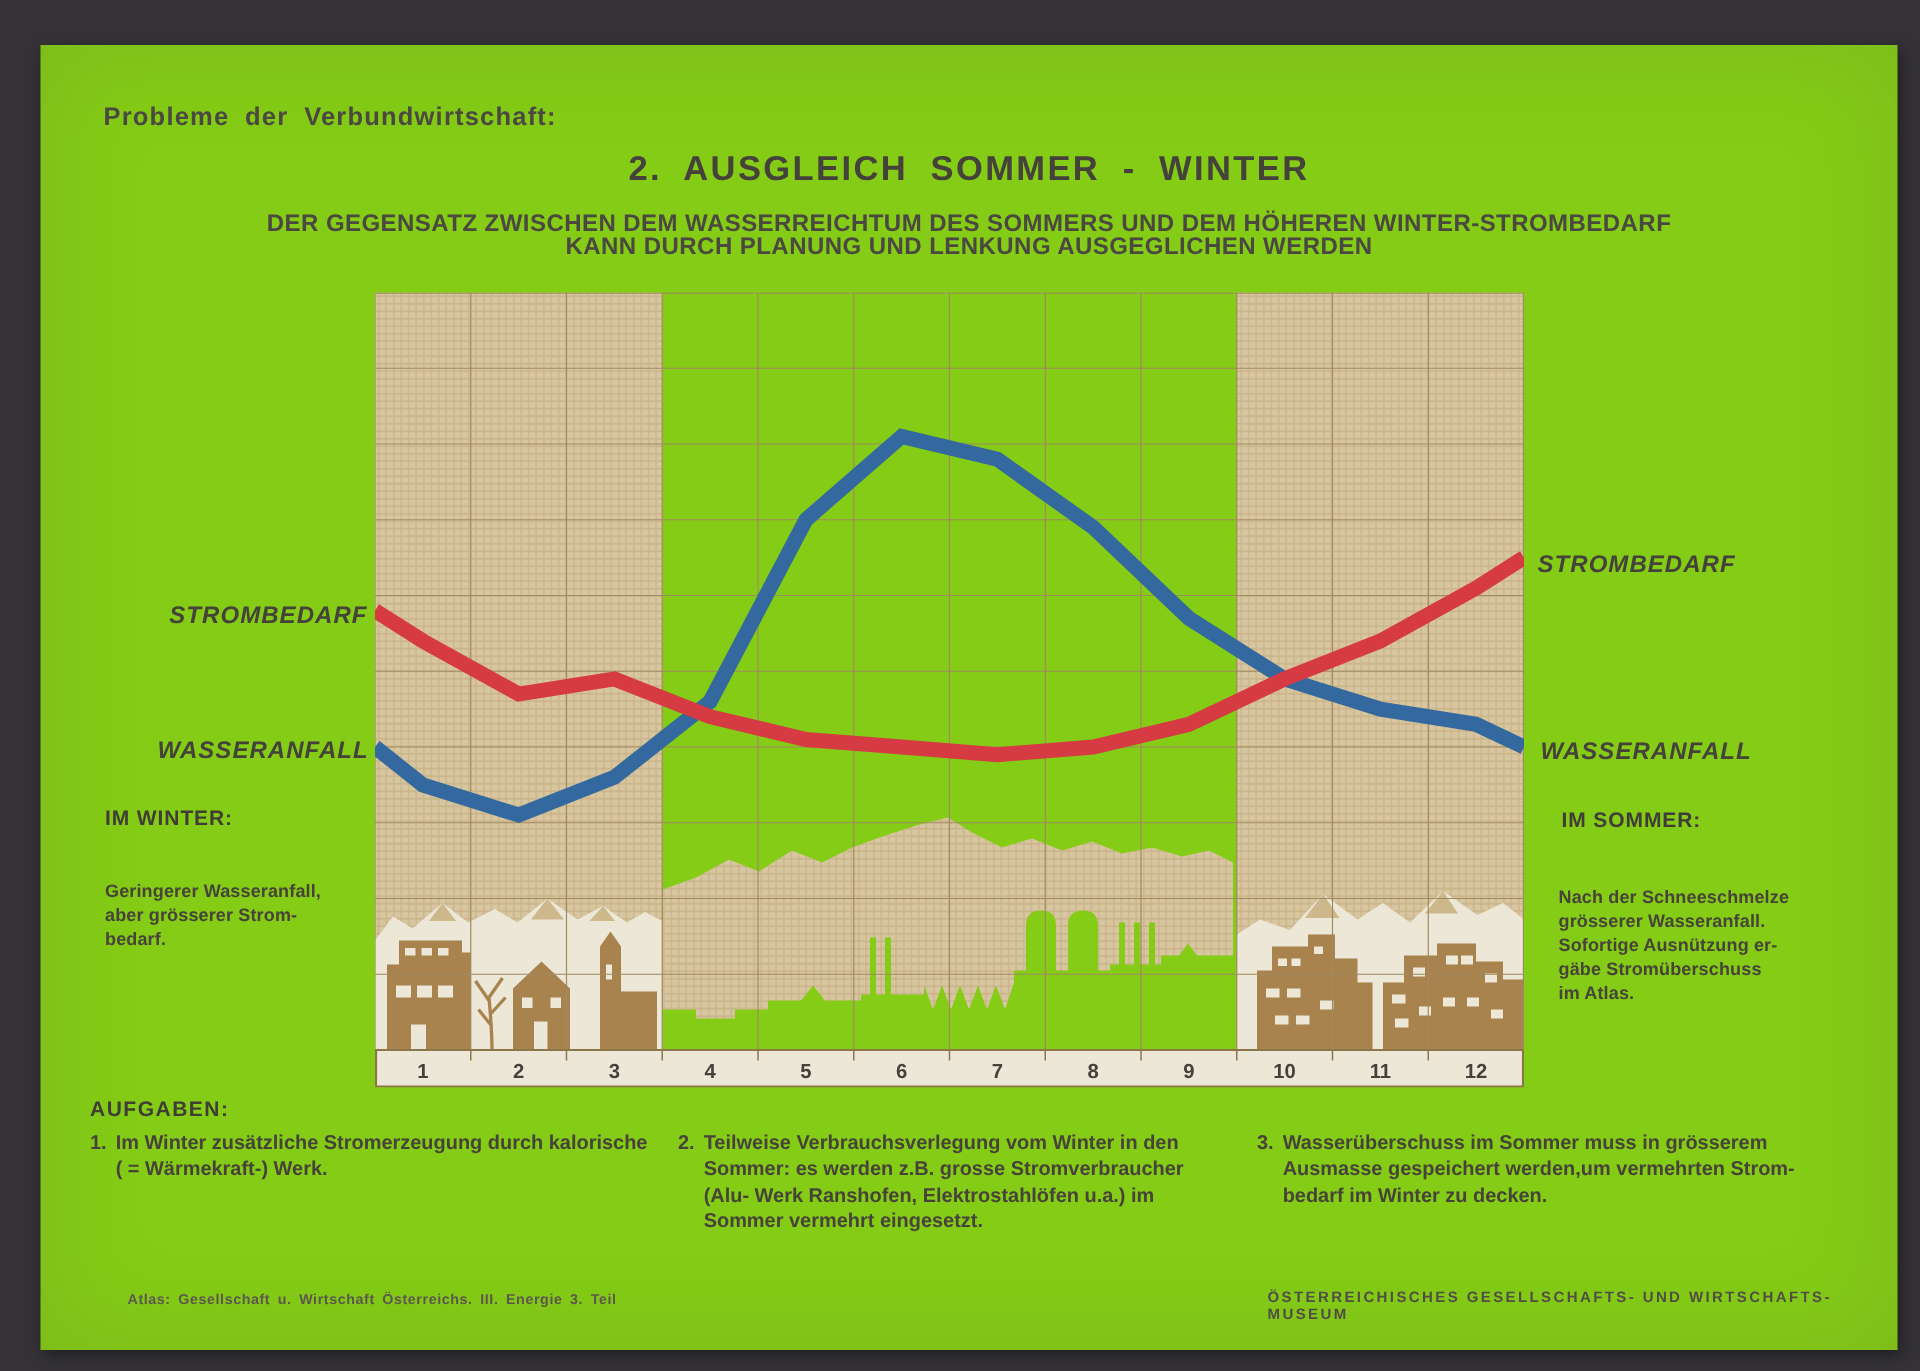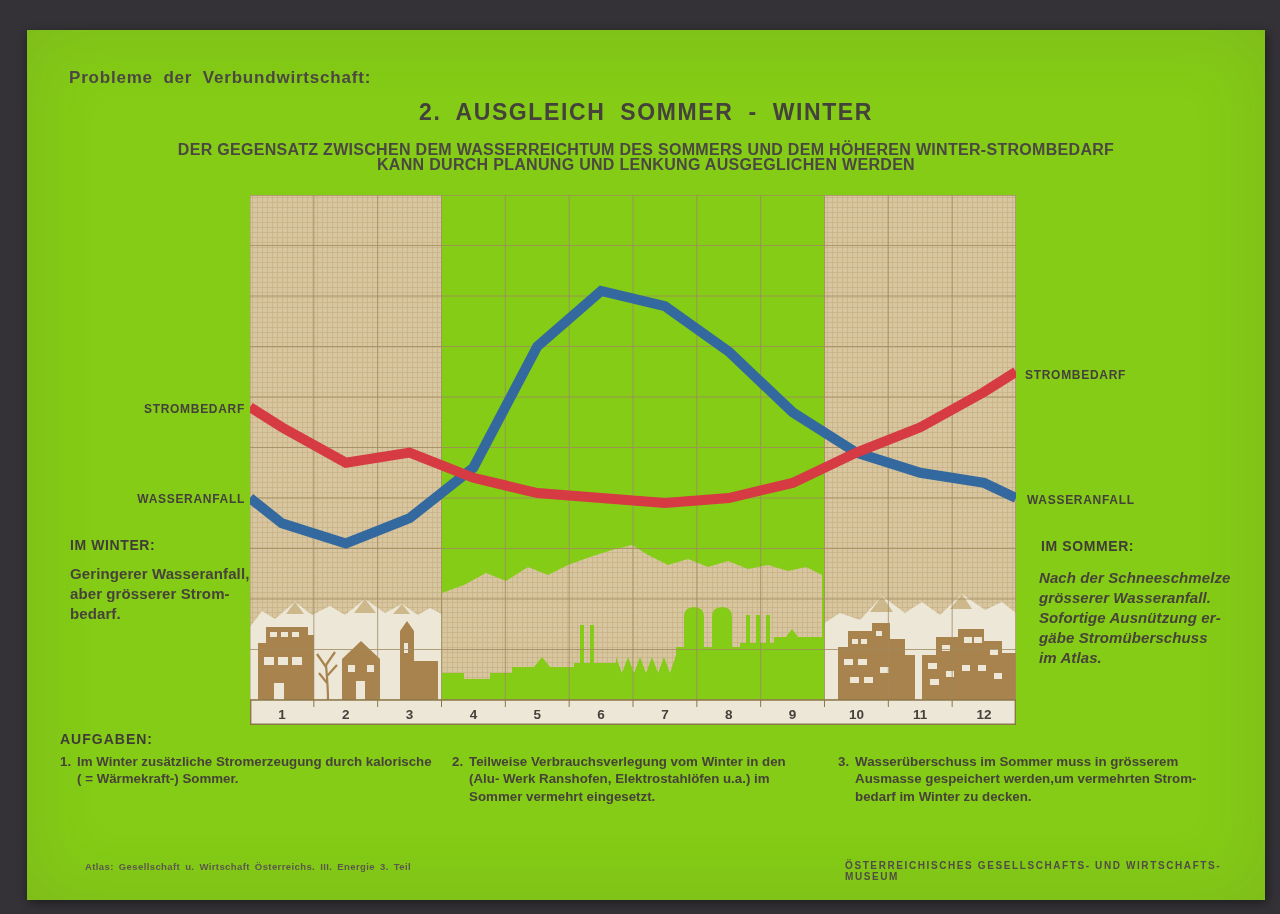--- a/index.html
+++ b/index.html
@@ -22,27 +22,27 @@
     position:absolute;left:0;right:0;top:69px;text-align:center;
     font-size:23px;font-weight:bold;color:#45413b;
     letter-spacing:1.6px;word-spacing:7px;
   }
   .subtitle{
     position:absolute;left:0;right:0;top:112px;text-align:center;
     font-size:16px;font-weight:bold;color:#4b4741;
     letter-spacing:.3px;line-height:15px;
   }
   .curve-label{
-    position:absolute;font-size:12px;font-weight:bold;color:#45413b;letter-spacing:.7px;
+    position:absolute;font-size:16px;font-weight:bold;color:#45413b;letter-spacing:.7px;font-style:italic;
   }
   .season-h{
     position:absolute;font-size:14px;font-weight:bold;color:#403d37;letter-spacing:.6px;
   }
   .season-p{
-    position:absolute;font-size:15px;font-weight:bold;color:#474339;line-height:1.34;letter-spacing:.1px;
+    position:absolute;font-size:12px;font-weight:bold;color:#474339;line-height:1.34;letter-spacing:.1px;margin-top:22px;
   }
   .tasks-h{
     position:absolute;left:33px;top:701px;font-size:14px;font-weight:bold;color:#403d37;letter-spacing:1px;text-align:right;
   }
   .task{
     position:absolute;top:723px;display:flex;gap:6px;
     font-size:13.3px;font-weight:bold;color:#474339;line-height:1.3;
   }
   .task .num{flex:0 0 auto;}
   .footer-left{
@@ -221,42 +221,43 @@
   <div class="season-h" style="left:43px;top:507px;">IM WINTER:</div>
   <div class="season-p" style="left:43px;top:534px;width:190px;">
     <div>Geringerer Wasseranfall,</div>
     <div>aber  grösserer  Strom-</div>
     <div>bedarf.</div>
   </div>
 
   <div class="curve-label" style="left:998px;top:338px;">STROMBEDARF</div>
   <div class="curve-label" style="left:1000px;top:463px;">WASSERANFALL</div>
   <div class="season-h" style="left:1014px;top:508px;">IM SOMMER:</div>
-  <div class="season-p" style="left:1012px;top:538px;width:205px;font-style:italic;">
+  <div class="season-p" style="left:1012px;top:538px;width:205px;">
     <div>Nach der Schneeschmelze</div>
     <div>grösserer  Wasseranfall.</div>
     <div>Sofortige Ausnützung er-</div>
     <div>gäbe   Stromüberschuss</div>
     <div>im Atlas.</div>
   </div>
 
   <div class="tasks-h">AUFGABEN:</div>
 
   <div class="task" style="left:33px;width:400px;">
     <span class="num">1.</span>
     <div>
       <div>Im Winter zusätzliche Stromerzeugung durch kalorische</div>
-      <div>( = Wärmekraft-)  Sommer.</div>
+      <div>( = Wärmekraft-)  Werk.</div>
     </div>
   </div>
 
   <div class="task" style="left:425px;width:400px;">
     <span class="num">2.</span>
     <div>
       <div>Teilweise  Verbrauchsverlegung  vom  Winter  in  den</div>
+      <div>Sommer:  es werden  z.B.  grosse  Stromverbraucher</div>
       <div>(Alu- Werk   Ranshofen,  Elektrostahlöfen   u.a.)   im</div>
       <div>Sommer  vermehrt  eingesetzt.</div>
     </div>
   </div>
 
   <div class="task" style="left:811px;width:400px;">
     <span class="num">3.</span>
     <div>
       <div>Wasserüberschuss   im  Sommer  muss  in  grösserem</div>
       <div>Ausmasse gespeichert werden,um vermehrten Strom-</div>

